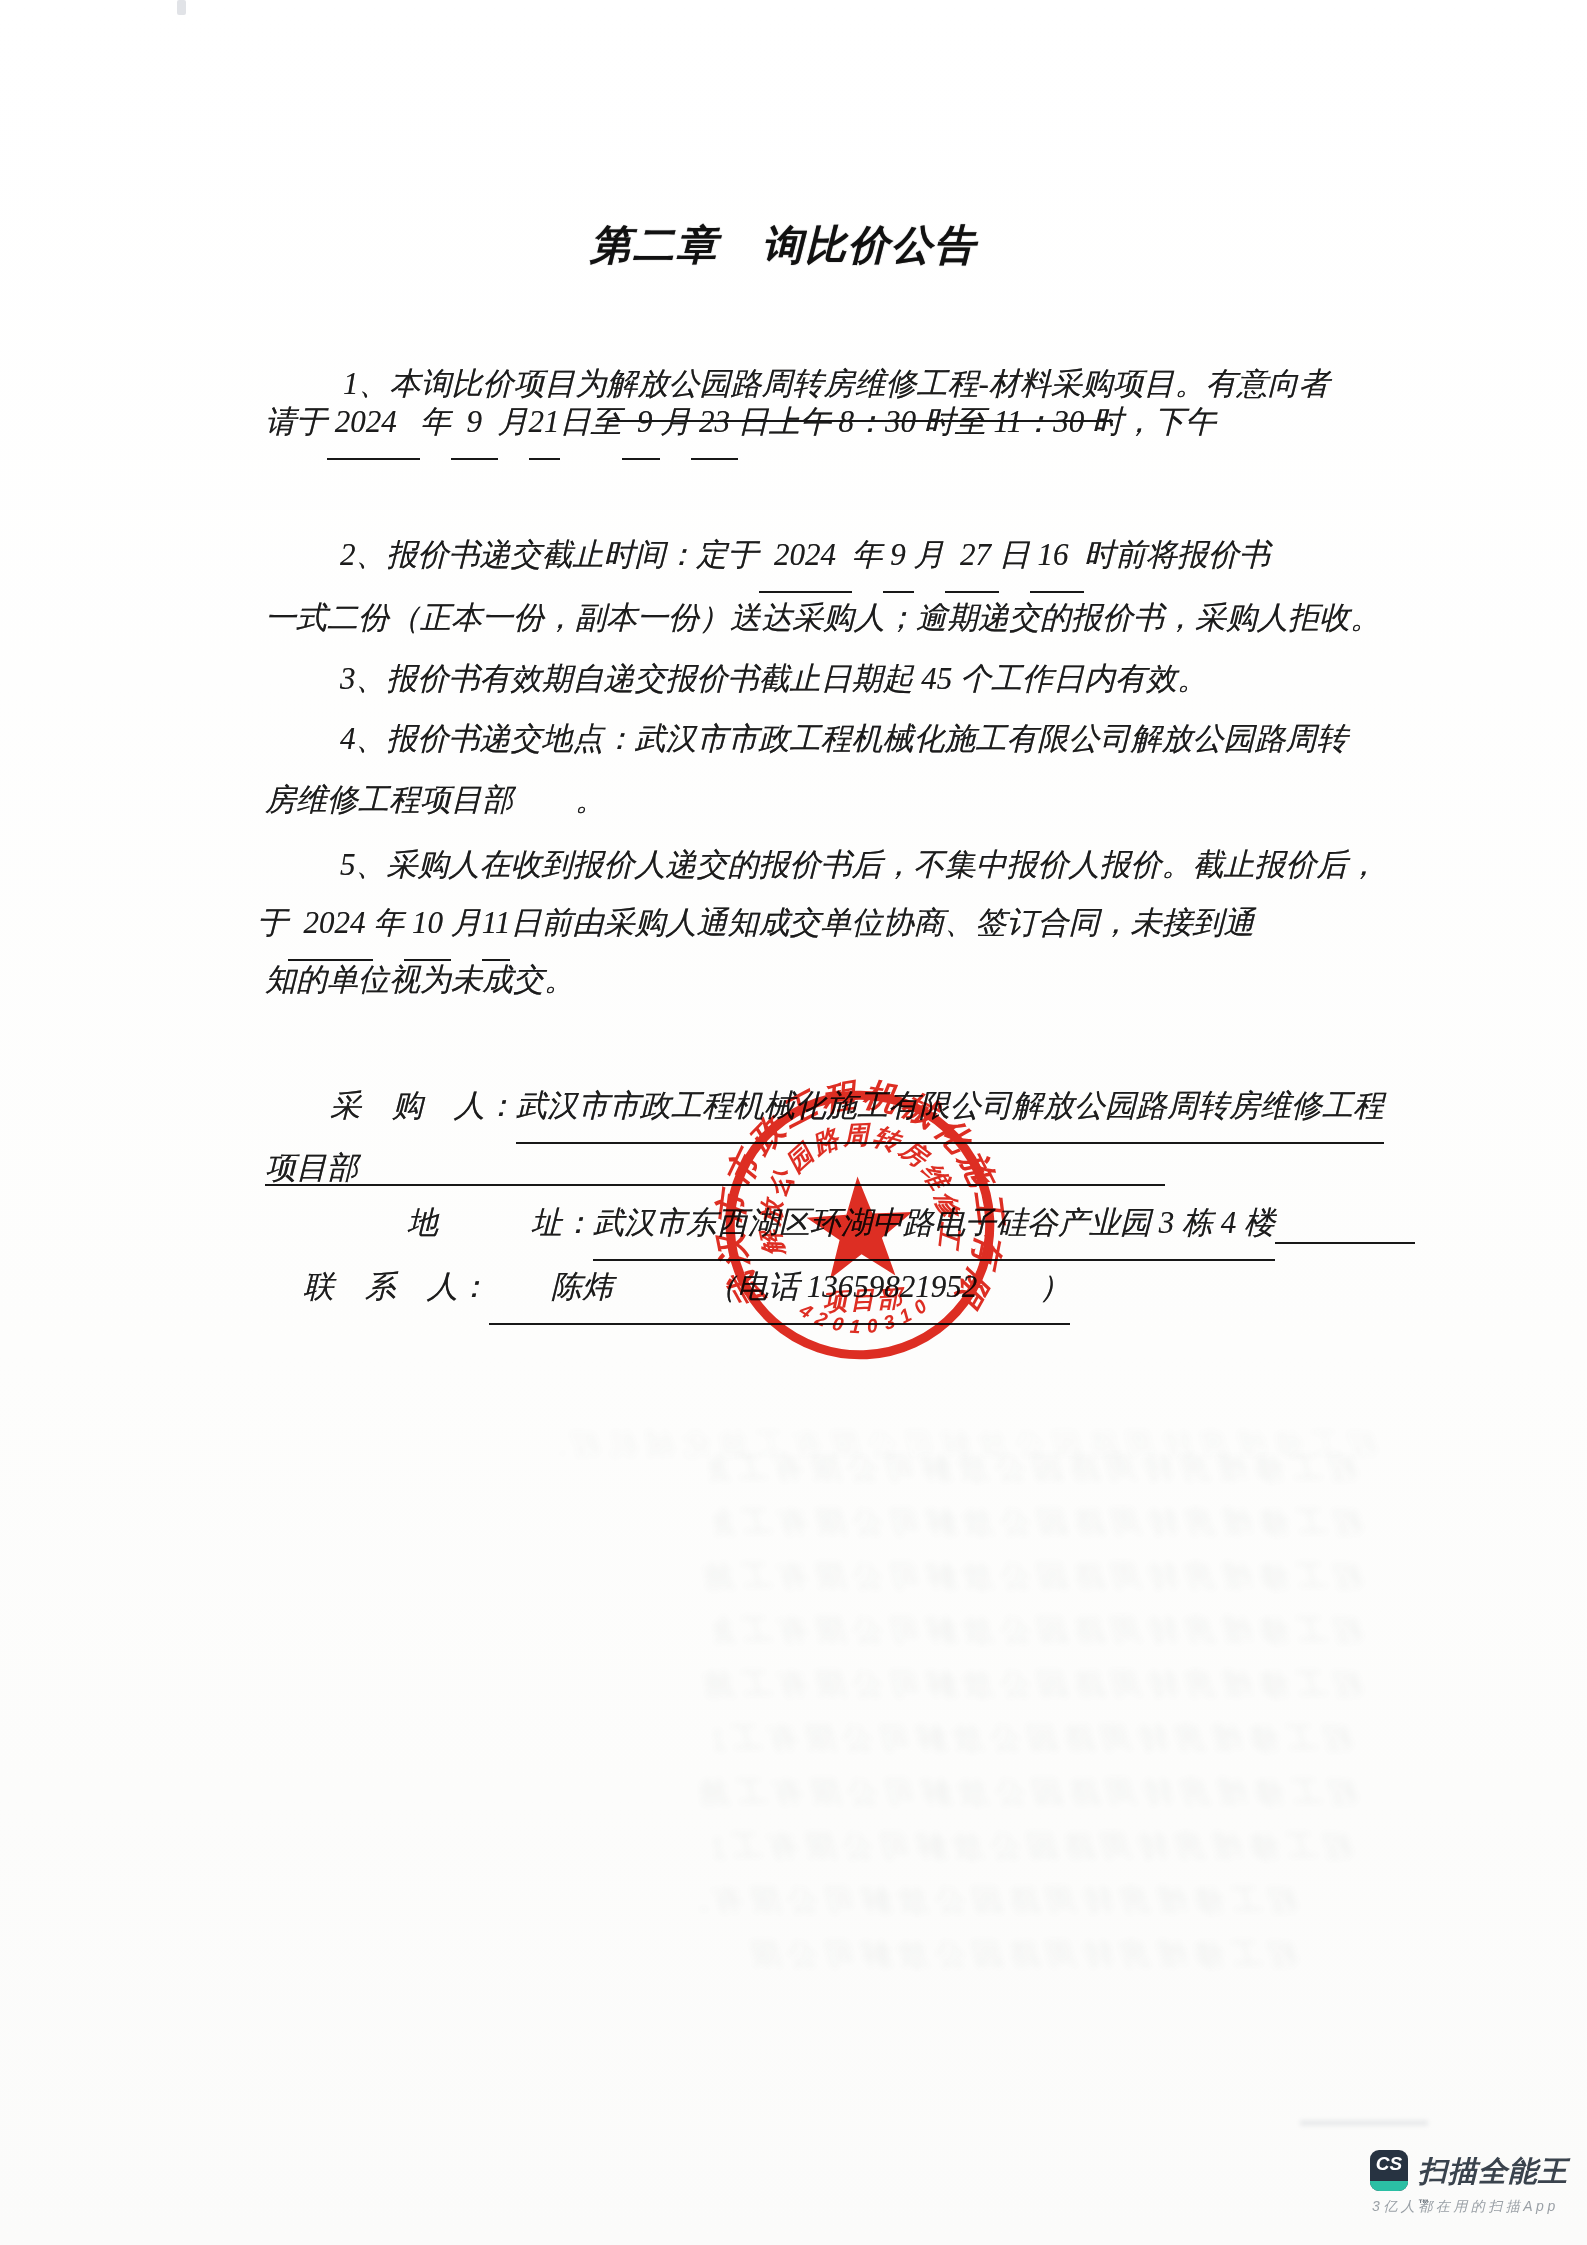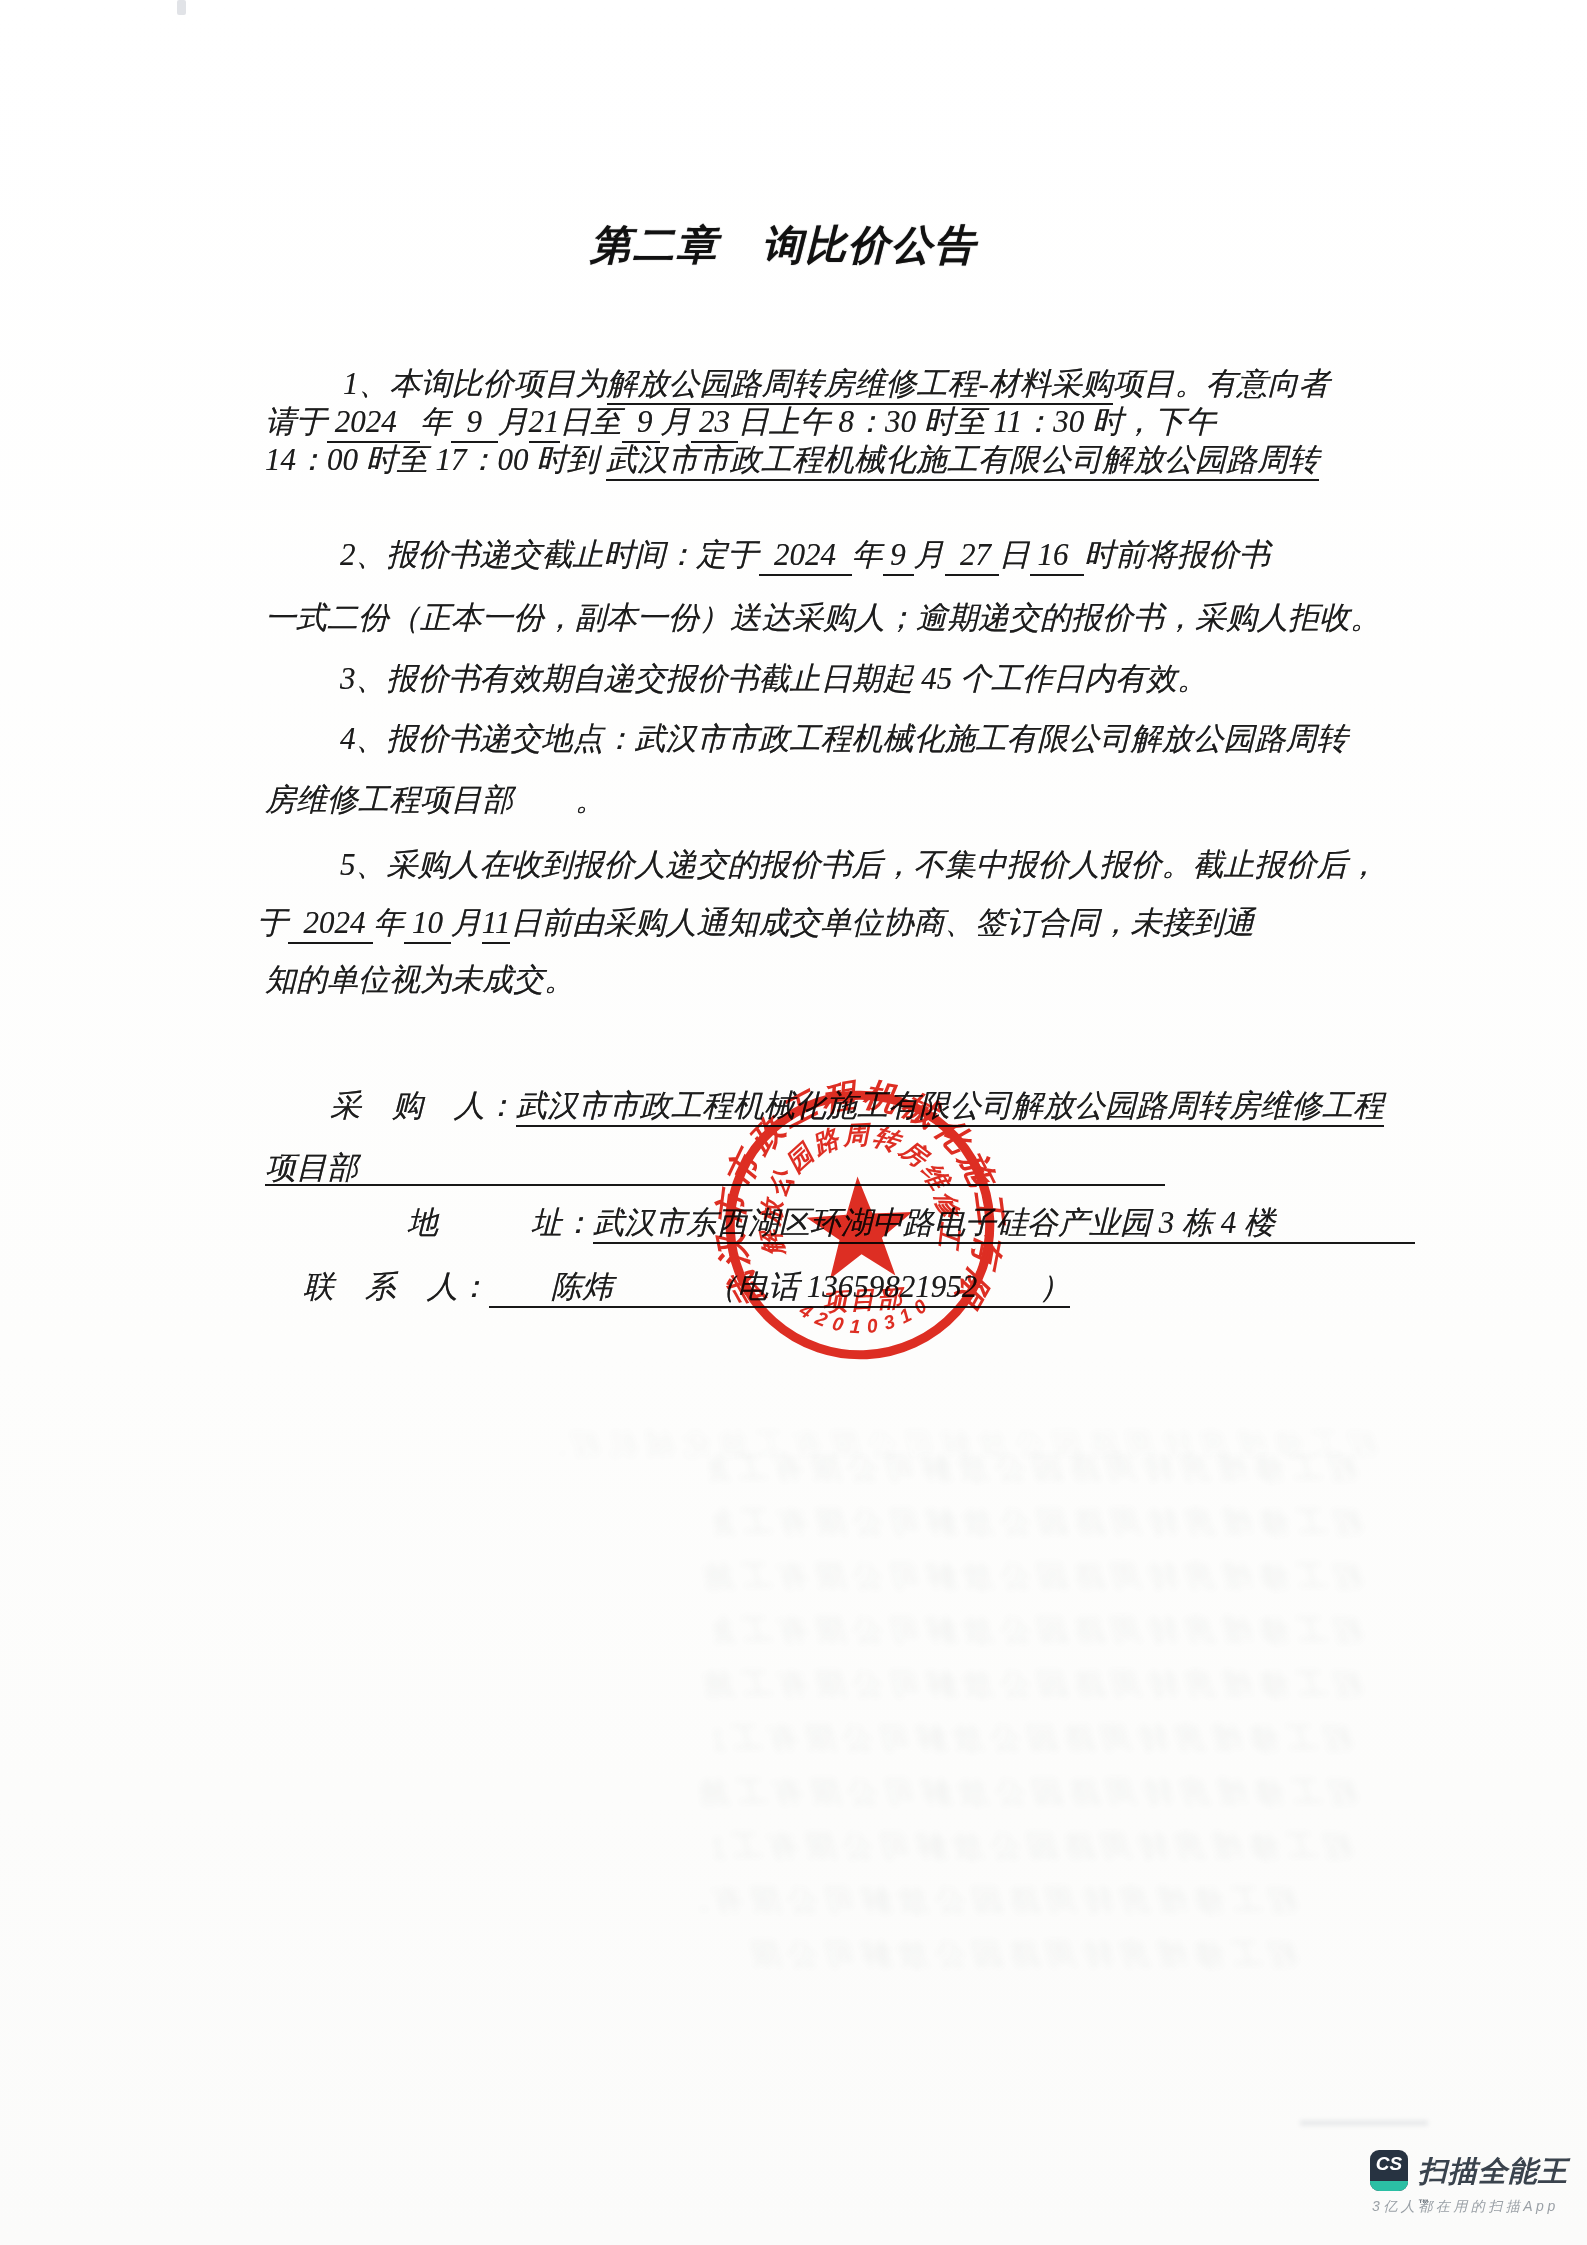--- a/index.html
+++ b/index.html
@@ -5,21 +5,21 @@
   html,body{margin:0;padding:0;}
   body{background:#e9e9e9;font-family:"Liberation Serif","DejaVu Serif",serif;}
   .page{position:relative;width:1587px;height:2245px;margin:0 auto;overflow:hidden;
         background:linear-gradient(180deg,#ffffff 0%,#fdfdfc 60%,#fbfbfa 100%);
         color:#1b1b1b;font-style:italic;}
   .line{position:absolute;white-space:nowrap;font-size:31px;line-height:40px;
         color:#1c1c1c;text-shadow:0 0 .6px rgba(10,10,10,.55);}
   .title{position:absolute;font-family:"Liberation Sans","DejaVu Sans",sans-serif;
          font-weight:bold;font-size:41px;letter-spacing:2px;color:#111;
          text-shadow:0 0 1px rgba(0,0,0,.6);}
-  .u{border-bottom:2.5px solid #181818;padding-bottom:2px;}
+  .u{border-bottom:2.5px solid #181818;padding-bottom:19px;}
   .ufill{display:inline-block;border-bottom:2.5px solid #181818;height:30px;
          vertical-align:bottom;text-align:center;}
   .w120{width:120px;} .w150{width:150px;} .w140{width:140px;}
   .blk{display:inline-block;border-bottom:2.5px solid #181818;height:36px;vertical-align:bottom;}
   
   .stamp{position:absolute;left:713px;top:1078px;width:294px;height:294px;
          mix-blend-mode:multiply;opacity:.95;transform:rotate(-3deg);}
   .stamp text{fill:#de2217;font-family:"Liberation Sans","DejaVu Sans",sans-serif;font-weight:bold;}
   
   .ghost{position:absolute;height:36px;overflow:hidden;white-space:nowrap;
@@ -46,21 +46,20 @@
 
   <div class="speck" style="left:177px;top:0;width:9px;height:15px;"></div>
   <div class="dustline" style="left:1300px;top:2120px;width:128px;"></div>
 
   <div class="title" style="left:590px;top:218px;">第二章　询比价公告</div>
 
   <div class="line" style="left:343px;top:364px;"><span>1、本询比价项目为</span><span class="u">解放公园路周转房维修工程-材料采购</span><span>项目。有意向者</span></div>
 
   <div class="line" style="left:265px;top:402px;"><span>请于</span><span class="u">&nbsp;2024&nbsp;&nbsp;&nbsp;</span><span>年</span><span class="u">&nbsp;&nbsp;9&nbsp;&nbsp;</span><span>月</span><span class="u">21</span><span>日至</span><span class="u">&nbsp;&nbsp;9&nbsp;</span><span>月</span><span class="u">&nbsp;23&nbsp;</span><span>日上午 8：30 时至 11：30 时，下午</span></div>
 
-  <div class="line" style="left:265px;top:440px;"><span>14：00 时至 17：00 时到 </span><span class="u">武汉市市政工程机械化施工有限公司解放公园路周转</span></div>
 
 
   <div class="line" style="left:340px;top:535px;"><span>2、报价书递交截止时间：定于</span><span class="u">&nbsp;&nbsp;2024&nbsp;&nbsp;</span><span>年</span><span class="u">&nbsp;9&nbsp;</span><span>月</span><span class="u">&nbsp;&nbsp;27&nbsp;</span><span>日</span><span class="u">&nbsp;16&nbsp;&nbsp;</span><span>时前将报价书</span></div>
 
   <div class="line" style="left:265px;top:598px;">一式二份（正本一份，副本一份）送达采购人；逾期递交的报价书，采购人拒收。</div>
 
   <div class="line" style="left:340px;top:659px;">3、报价书有效期自递交报价书截止日期起 45 个工作日内有效。</div>
 
   <div class="line" style="left:340px;top:719px;">4、报价书递交地点：武汉市市政工程机械化施工有限公司解放公园路周转</div>
   <div class="line" style="left:265px;top:780px;">房维修工程项目部　　。</div>

